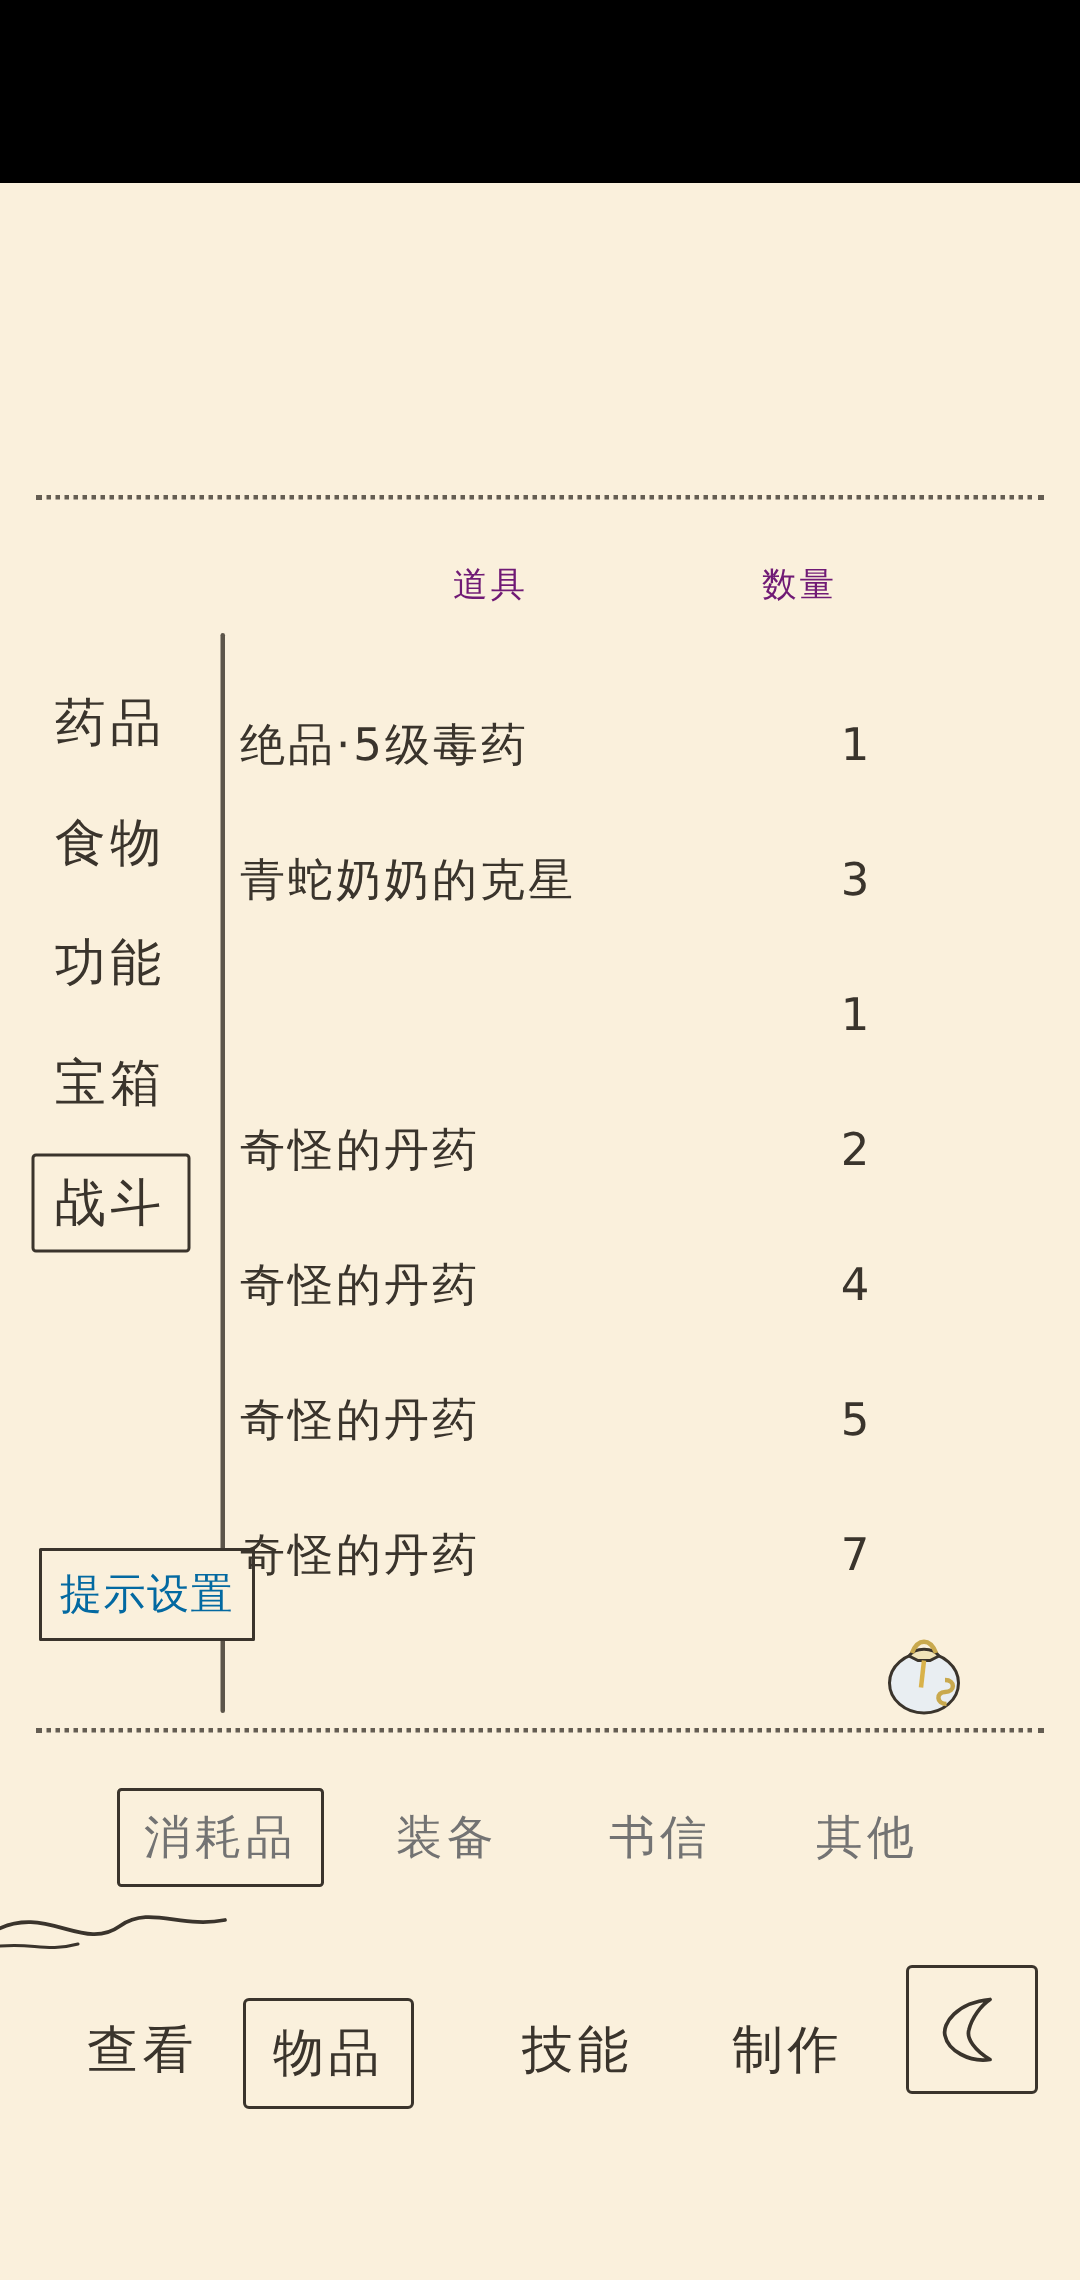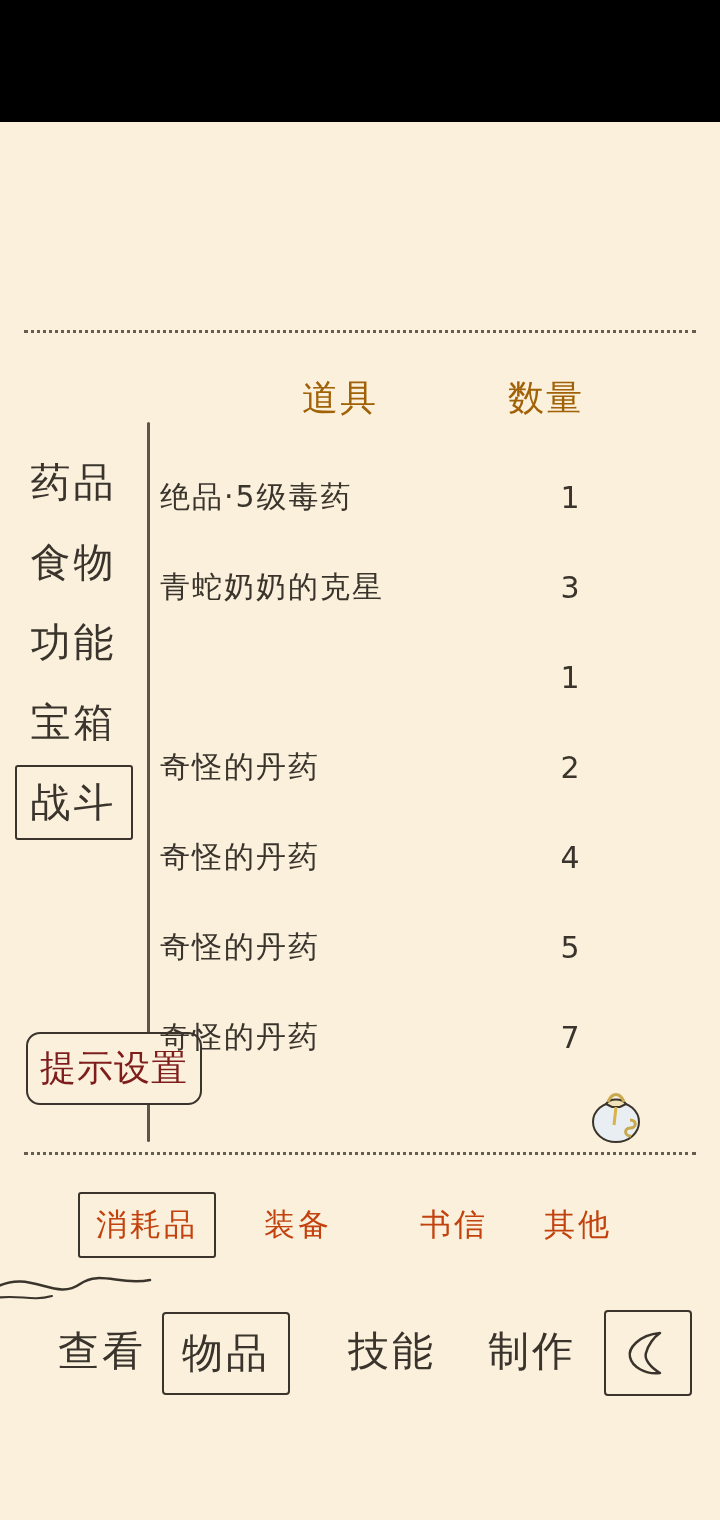--- a/index.html
+++ b/index.html
@@ -39,22 +39,22 @@
     height: 0;
     border-top: 3px dotted #4a443a;
     opacity: 0.85;
   }
   #sep-top { top: 208px; }
   #sep-bottom { top: 1030px; }
 
   
   .col-header {
     position: absolute;
-    font-size: 36px;
-    color: #a16207;
+    font-size: 23px;
+    color: #701a75;
     letter-spacing: 2px;
     white-space: nowrap;
   }
   #hdr-item { left: 302px; top: 252px; }
   #hdr-count { left: 508px; top: 252px; }
 
   
   #v-divider {
     position: absolute;
     left: 147px;
@@ -72,44 +72,44 @@
     left: 0;
     top: 320px;
     width: 147px;
   }
   .cat-item {
     position: relative;
     height: 80px;
     display: flex;
     align-items: center;
     justify-content: center;
-    font-size: 40px;
+    font-size: 34px;
     color: #3a342c;
     letter-spacing: 3px;
   }
   .cat-item .cat-label {
     padding: 8px 14px;
     white-space: nowrap;
   }
   .cat-item.selected .cat-label {
     border: 2px solid #3a342c;
     border-radius: 3px;
     background: #faf0dc;
   }
 
   
   #hint-settings {
     position: absolute;
     left: 26px;
     top: 910px;
     padding: 10px 12px;
     border: 2px solid #3a342c;
-    border-radius: 14px;
-    font-size: 36px;
-    color: #7f1d1d;
+    border-radius: 1px;
+    font-size: 28px;
+    color: #0369a1;
     letter-spacing: 1px;
     background: #faf0dc;
     white-space: nowrap;
   }
 
   
   #item-table {
     position: absolute;
     left: 160px;
     top: 330px;
@@ -156,33 +156,33 @@
     position: absolute;
     left: 0;
     top: 1058px;
     width: 720px;
     height: 90px;
     display: flex;
     align-items: center;
   }
   .tab {
     font-size: 31px;
-    color: #c2410c;
+    color: #737373;
     letter-spacing: 3px;
     white-space: nowrap;
     padding: 10px 16px;
   }
   .tab.selected {
     border: 2px solid #3a342c;
     border-radius: 3px;
     background: #faf0dc;
   }
   #tab-0 { position: absolute; left: 78px; }
   #tab-1 { position: absolute; left: 248px; }
-  #tab-2 { position: absolute; left: 404px; }
+  #tab-2 { position: absolute; left: 390px; }
   #tab-3 { position: absolute; left: 528px; }
 
   
   #swirl {
     position: absolute;
     left: 0;
     top: 1128px;
     width: 230px;
     height: 70px;
   }
@@ -190,22 +190,22 @@
   
   #bottom-nav {
     position: absolute;
     left: 0;
     top: 1180px;
     width: 720px;
     height: 120px;
   }
   .nav-item {
     position: absolute;
-    top: 10px;
-    font-size: 41px;
+    top: 30px;
+    font-size: 34px;
     color: #3a342c;
     letter-spacing: 3px;
     white-space: nowrap;
     padding: 12px 18px;
   }
   .nav-item.selected {
     border: 2px solid #3a342c;
     border-radius: 4px;
     background: #faf0dc;
   }

